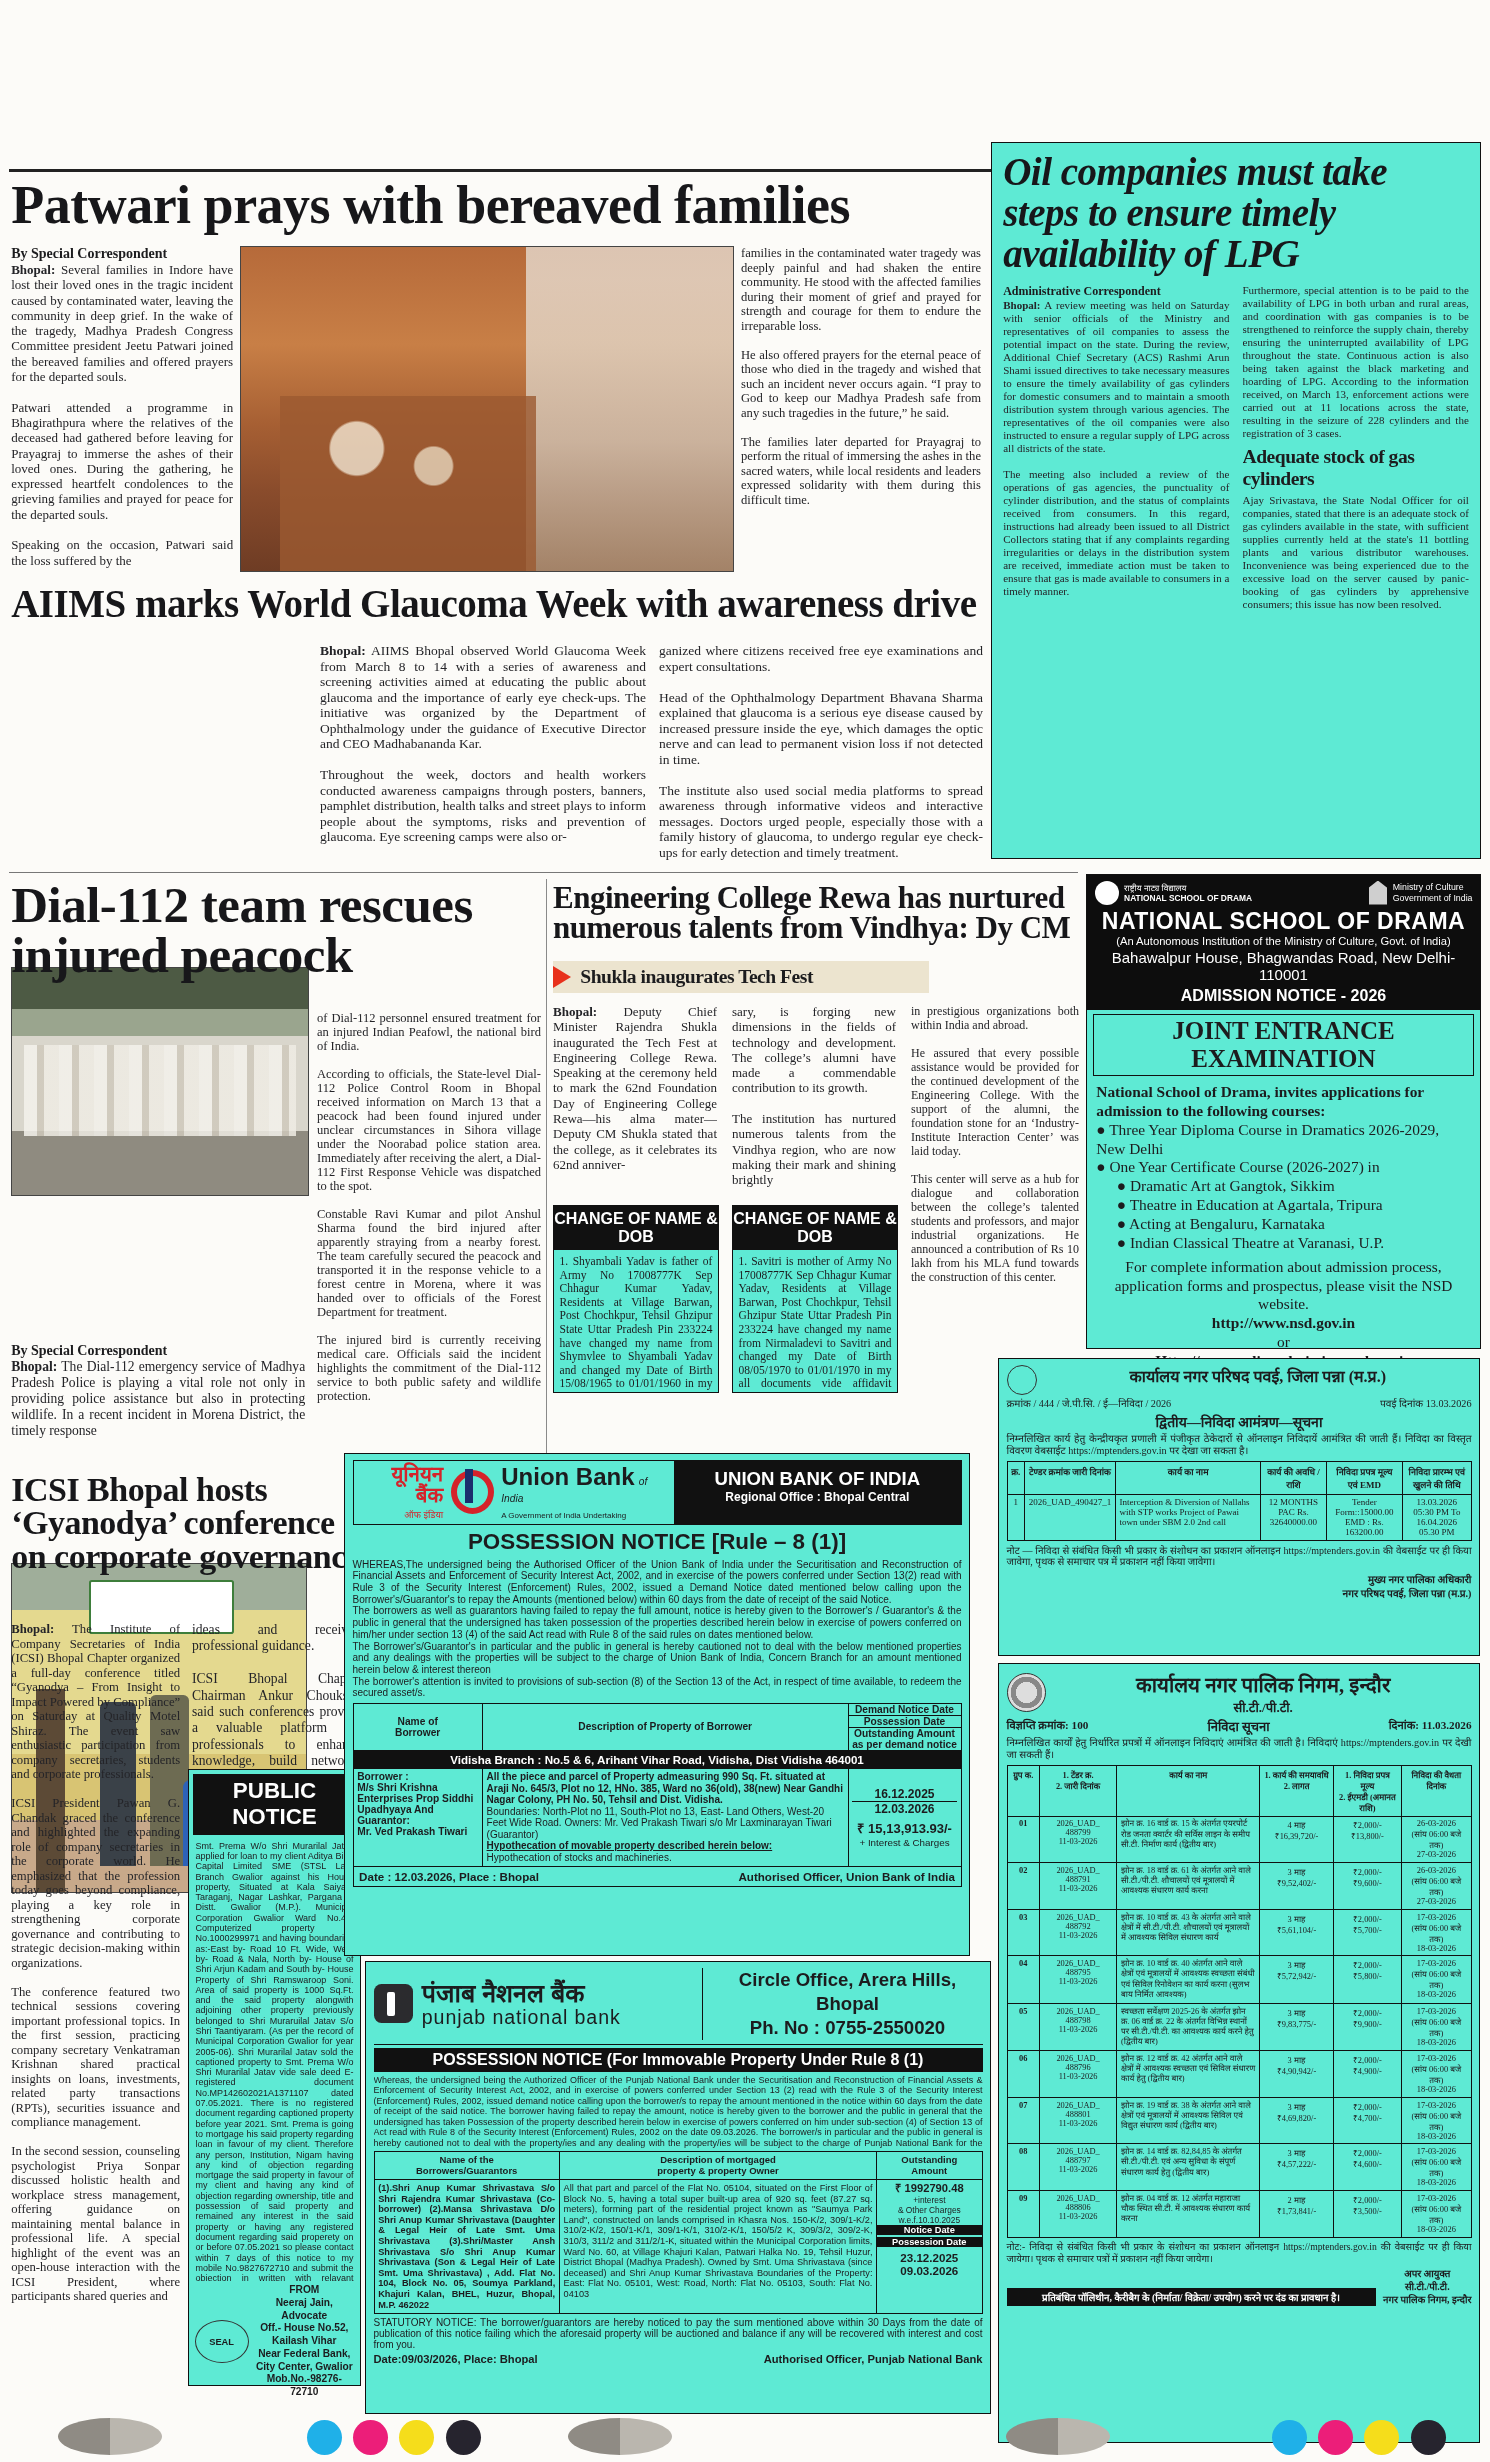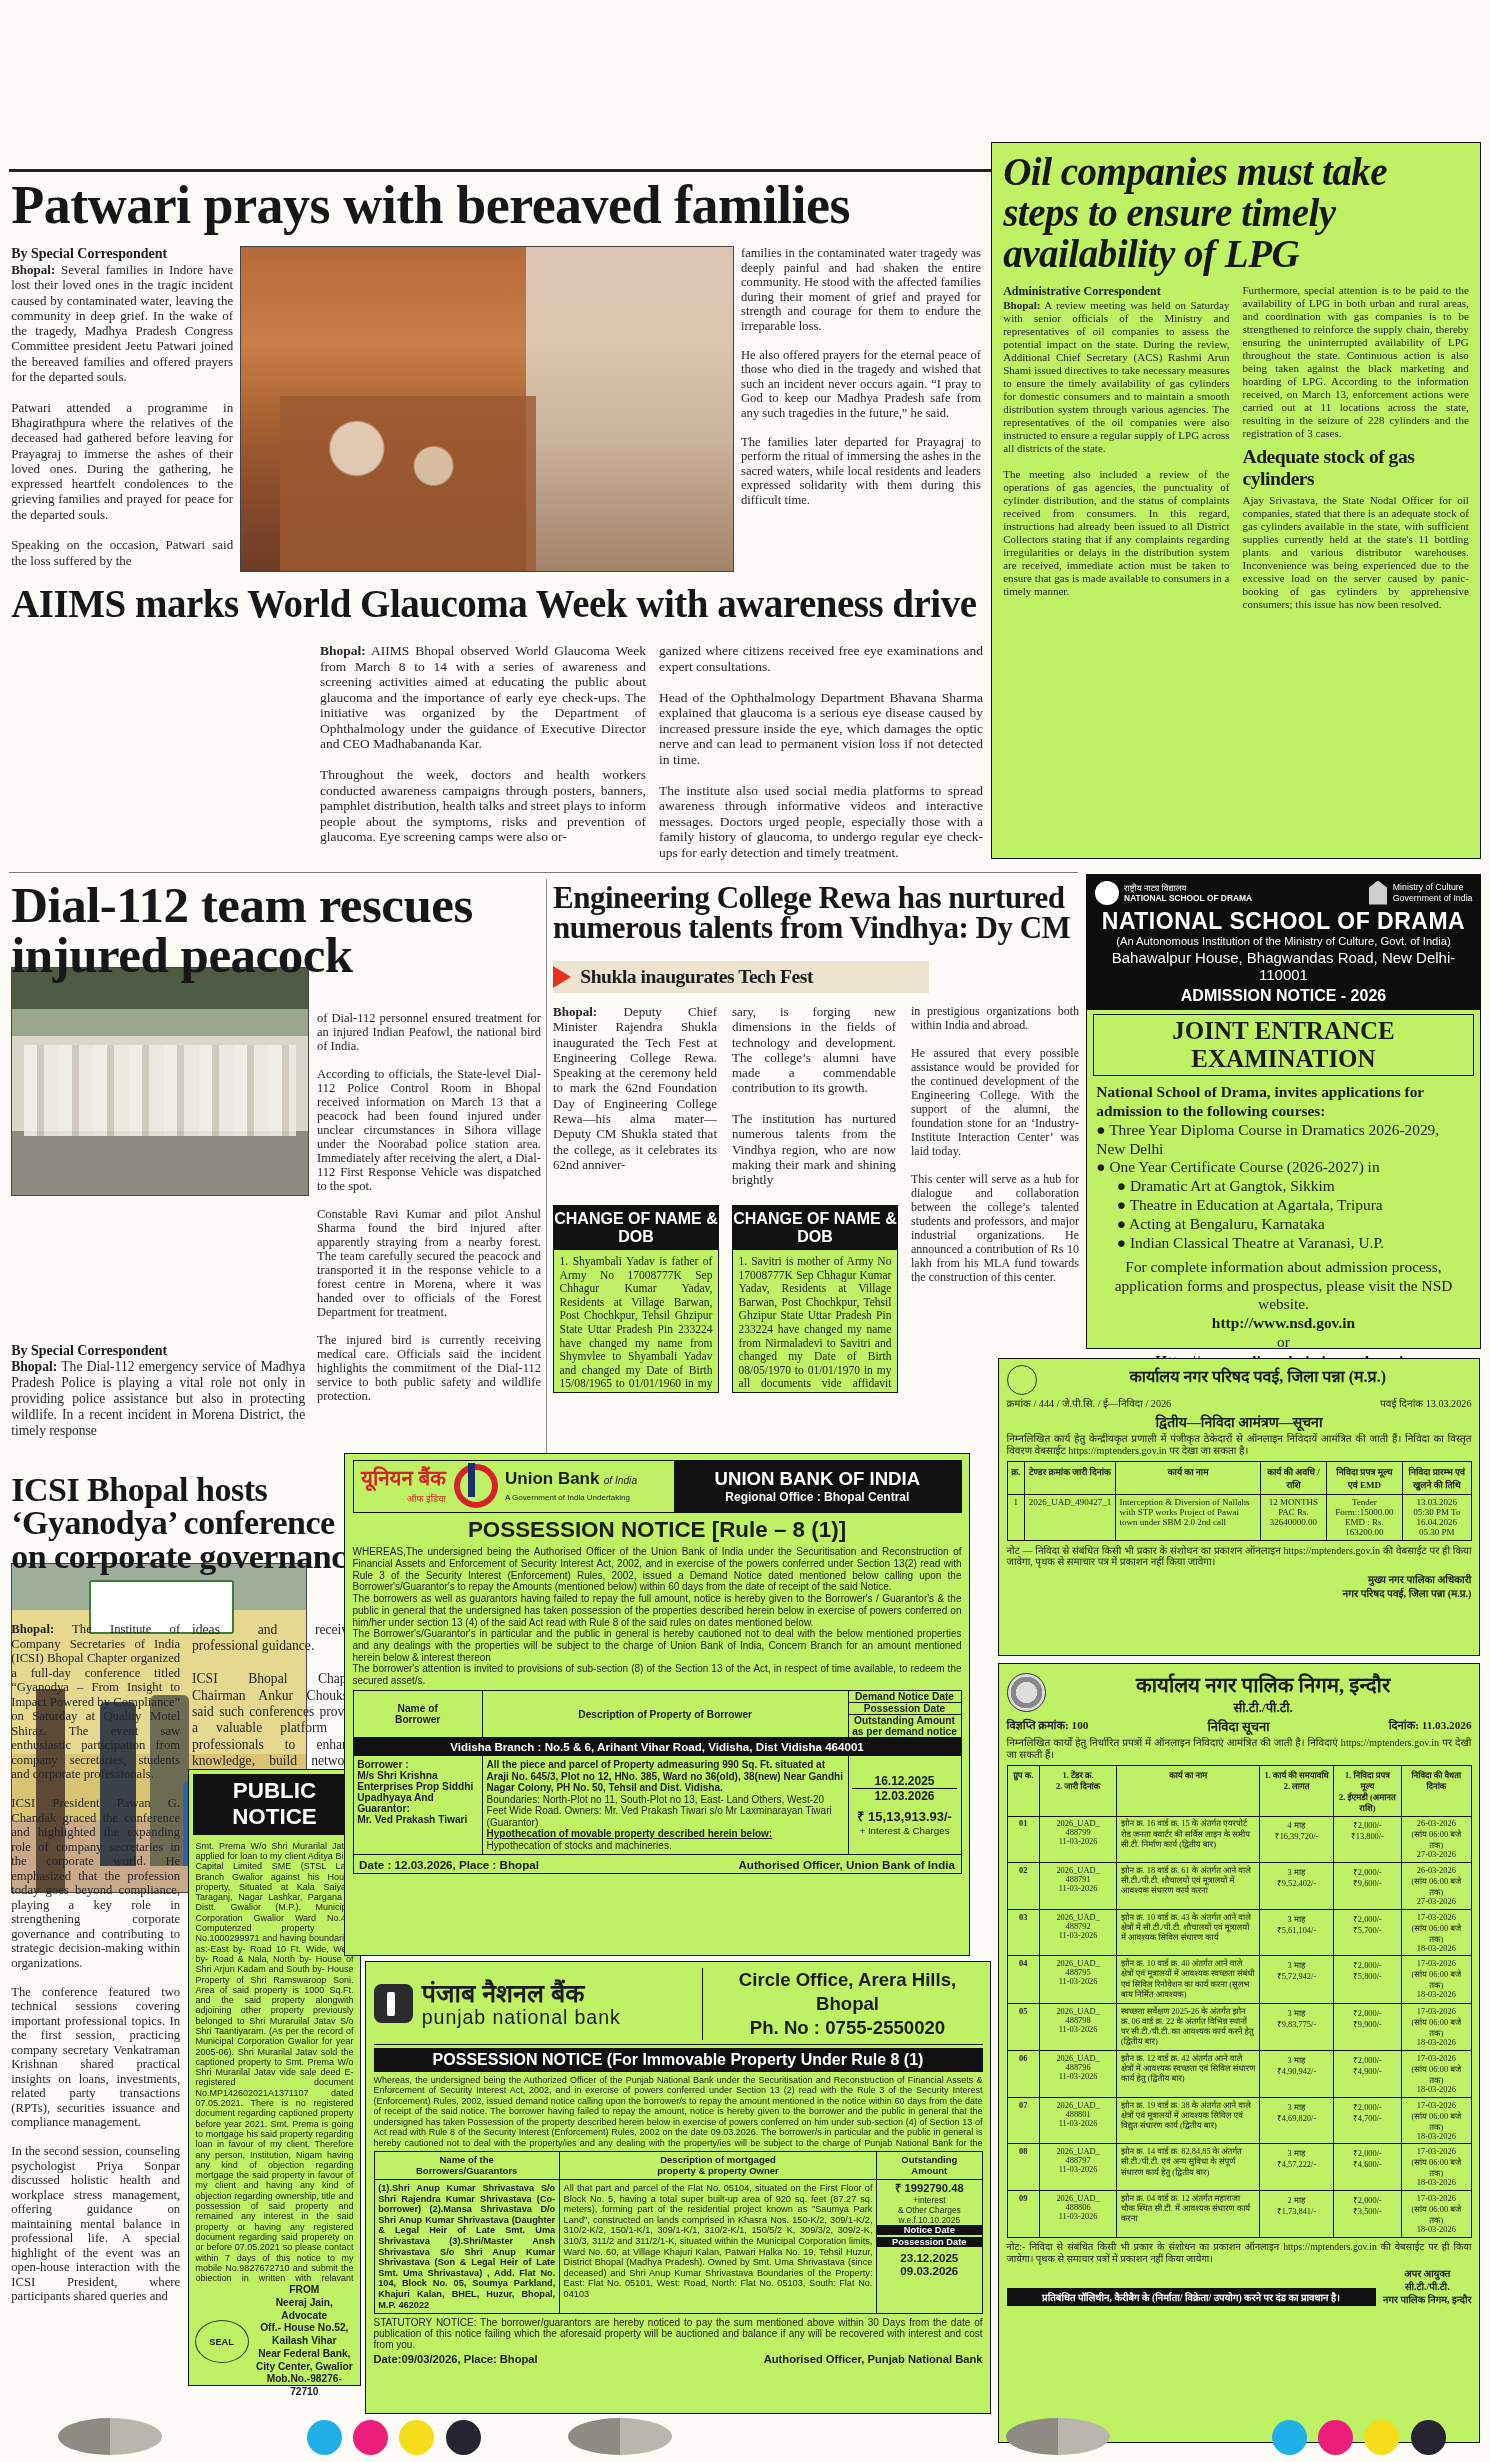--- a/index.html
+++ b/index.html
@@ -24,21 +24,21 @@
   .kicker{display:flex;align-items:center;background:#ece4cf;}
   .kick-tri{width:0;height:0;border-top:14px solid transparent;border-bottom:14px solid transparent;border-left:24px solid #e8311c;margin-right:9.3px;}
   .kick-txt{font-weight:bold;font-size:23px;letter-spacing:-0.5px;}
   .byline{font-weight:bold;}
   .body-txt{color:#242428;}
   
   .photo{border:0.9px solid #444;position:relative;overflow:hidden;}
   .badge{position:absolute;right:5.6px;bottom:5.6px;background:rgba(30,30,30,.75);color:#fff;font-family:"Liberation Sans",sans-serif;font-size:9.3px;padding:1.9px 5.6px;border-radius:2.8px;}
   
   .blackbar{background:#111;color:#fff;font-family:"Liberation Sans",sans-serif;font-weight:bold;text-align:center;}
-  .notice-box{border:1.9px solid #111;background:#bef264;}
+  .notice-box{border:1.9px solid #111;background:#5eead4;}
   table{border-collapse:collapse;}
   td,th{border:1.4px solid #111;vertical-align:top;padding:2.8px 3.7px;}
   .seal{width:52px;height:41px;border:1.9px solid #333;border-radius:50%;display:flex;align-items:center;justify-content:center;font-size:9.3px;font-weight:bold;font-family:"Liberation Sans",sans-serif;}
   .dot{width:35px;height:35px;border-radius:50%;display:inline-block;margin-right:11.2px;}
   .grayoval{width:104px;height:37px;border-radius:50%;background:linear-gradient(90deg,#8f8b84 50%,#bab6ae 50%);}
   .vline{background:#8a8a8a;width:0.9px;}
 </style>
 </head>
 <body>
 
@@ -234,21 +234,21 @@
     <div style="display:flex;border:1.4px solid #111;">
       <div style="flex:1;display:flex;align-items:center;gap:7.5px;padding:3.7px 7.5px;">
         <span style="text-align:right;color:#d5232a;line-height:1;">
           <span class="b" style="font-size:20.5px;">यूनियन बैंक</span><br>
           <span style="font-size:9.3px;">ऑफ इंडिया</span>
         </span>
         <span style="width:32px;height:32px;border:6.5px solid #d5232a;border-radius:50%;position:relative;display:inline-block;">
             <span style="position:absolute;left:8.4px;top:-7.5px;width:7.5px;height:34px;background:#1b2f6e;"></span>
           </span>
         <span style="line-height:1;">
-          <span class="b" style="font-size:17px;">Union Bank</span>
+          <span class="b" style="font-size:24px;">Union Bank</span>
           <span class="i" style="font-size:10.2px;">of India</span><br>
           <span style="font-size:8px;">A Government of India Undertaking</span>
         </span>
       </div>
       <div class="blackbar" style="width:279px;padding:7.5px 3.7px;">
         <div style="font-size:18.6px;">UNION BANK  OF INDIA</div>
         <div style="font-size:12px;font-weight:bold;">Regional Office : Bhopal Central</div>
       </div>
     </div>
     <div class="ctr b" style="font-size:22.4px;margin:3.7px 0;font-family:'Liberation Sans',sans-serif;">POSSESSION NOTICE [Rule – 8 (1)]</div>

